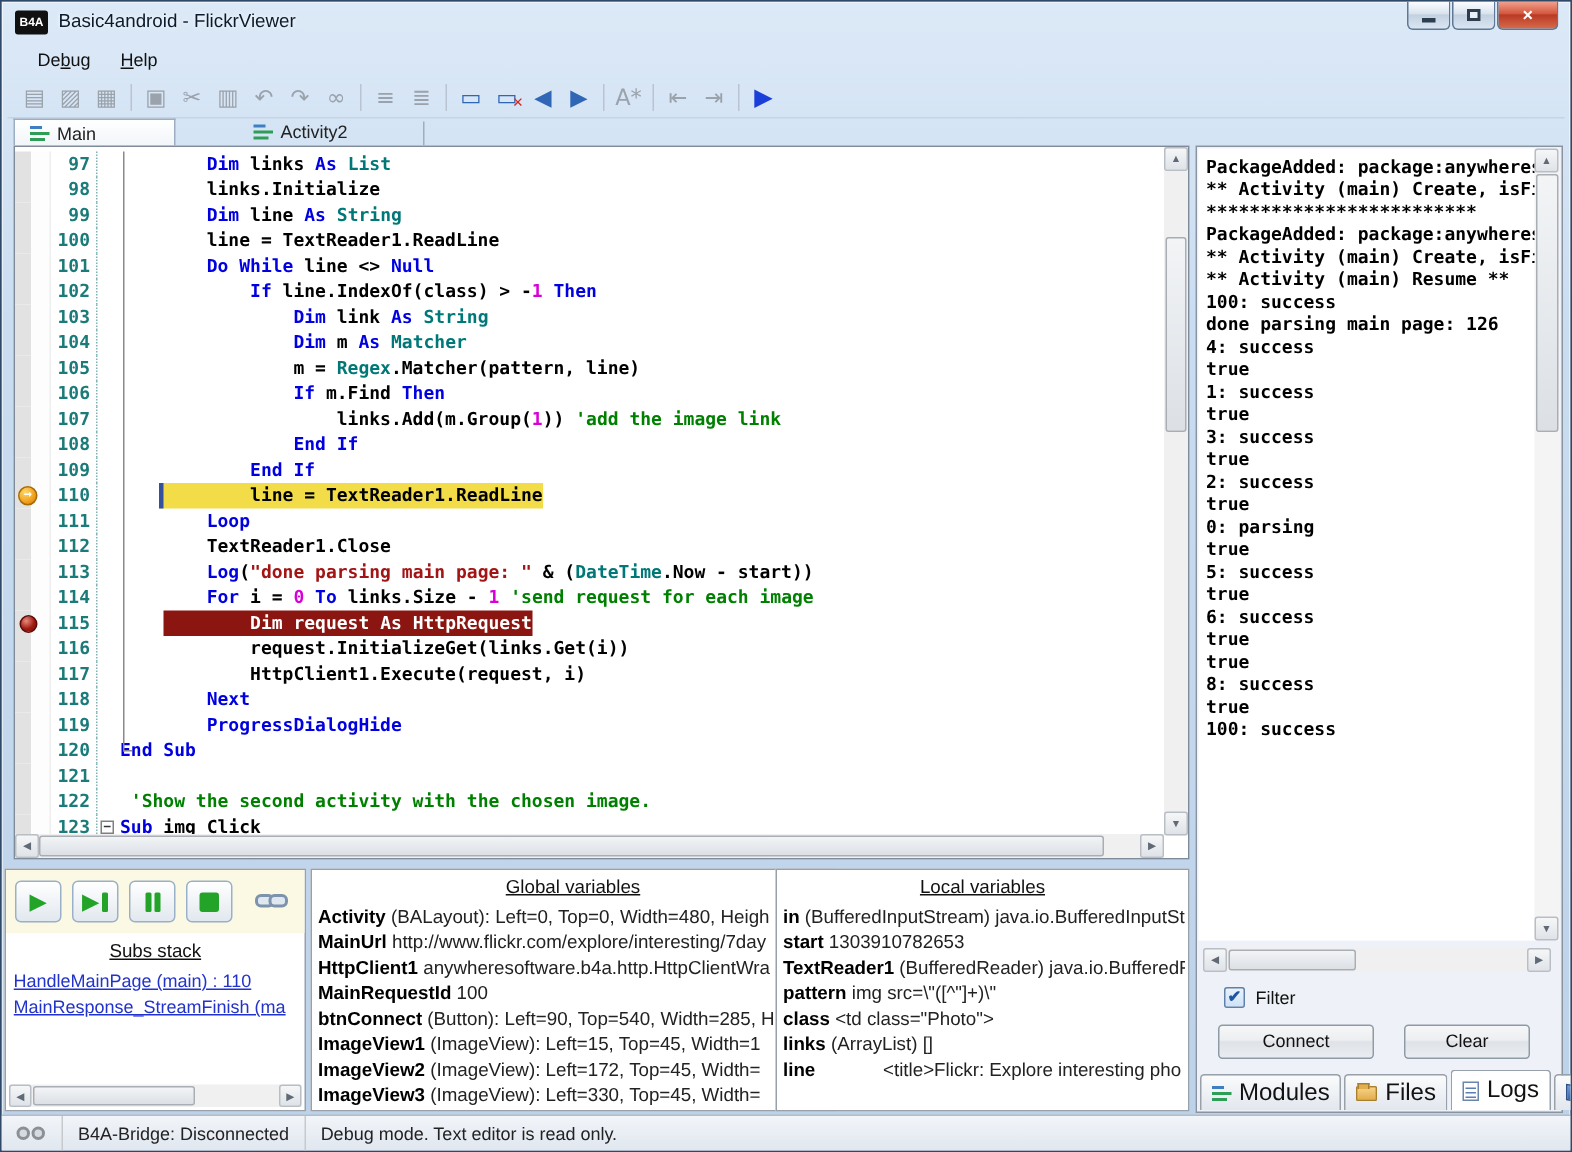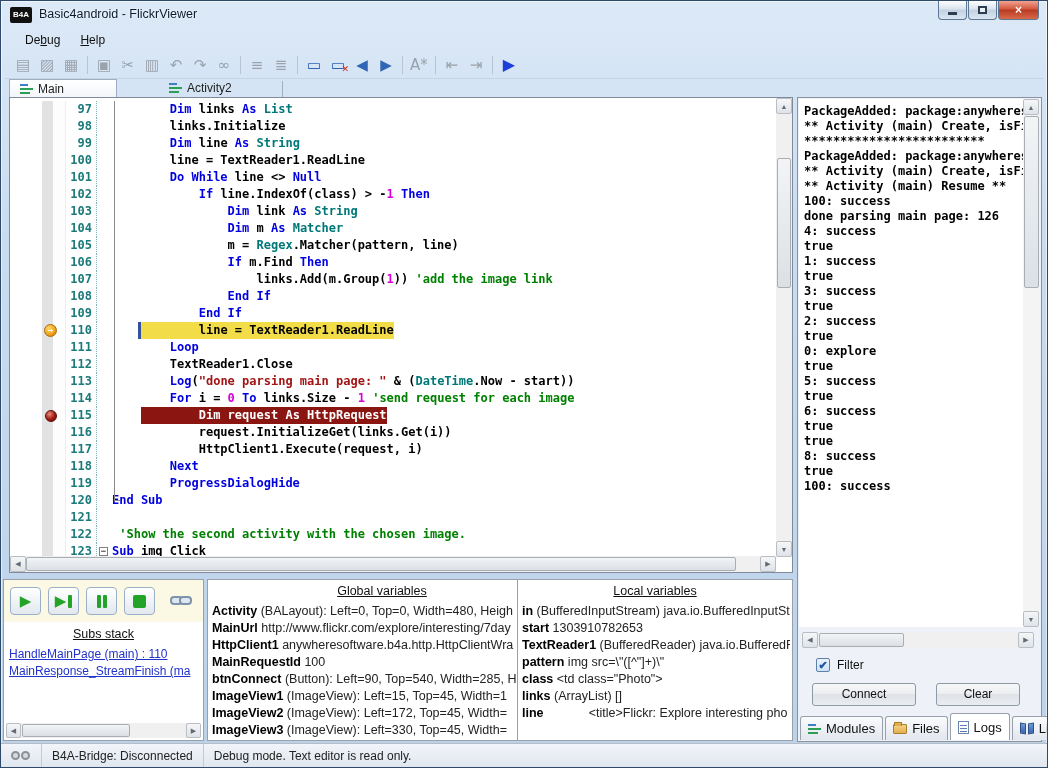--- a/index.html
+++ b/index.html
@@ -42,21 +42,21 @@
   .mtab.plain{margin-left:42px;}
   .mtabsep{width:1px;height:16px;background:#9daec2;margin-left:40px;}
   .mticon{display:inline-block;width:13px;height:10px;position:relative;}
   .mticon i{position:absolute;left:0;right:0;height:2px;}
   .mticon i:nth-child(1){top:0;background:#3f7ec2;width:8px;}
   .mticon i:nth-child(2){top:4px;background:#2e9e57;}
   .mticon i:nth-child(3){top:8px;background:#2e9e57;width:10px;}
   
   .editor{position:absolute;left:8px;top:96px;width:784px;height:476px;background:#fff;border:1px solid #7f8b99;}
   .rows{position:absolute;left:0;top:0;right:16px;bottom:16px;overflow:hidden;padding-top:3px;
-    font-family:"DejaVu Sans Mono",monospace;font-size:12px;font-weight:bold;margin-left:32px;}
+    font-family:"DejaVu Sans Mono",monospace;font-size:12px;font-weight:bold;}
   .cl{height:17px;display:flex;align-items:center;white-space:pre;}
   .gut{width:24px;height:17px;flex:0 0 24px;background:linear-gradient(90deg,#e2e2e2 11px,#fdfdfd 11px);
     border-right:1px solid #eee;position:relative;}
   .num{width:31px;flex:0 0 31px;text-align:right;padding-right:4px;color:var(--linenum);
     border-right:1px dotted #7fb4b4;height:17px;line-height:17px;}
   .fold{width:13px;flex:0 0 13px;height:17px;position:relative;}
   .foldbox{position:absolute;left:2px;top:4px;width:9px;height:9px;border:1px solid #808080;background:#fff;
     font-size:9px;line-height:7px;text-align:center;color:#333;font-family:"Liberation Sans",sans-serif;}
   .code{flex:1;height:17px;line-height:17px;padding-left:2px;}
   .sg-p{color:#000}.sg-k{color:var(--kw)}.sg-t{color:var(--type)}.sg-c{color:var(--comment)}
@@ -93,21 +93,21 @@
   .loghs{left:4px;top:534px;width:232px;height:16px;}
   .filterrow{position:absolute;left:18px;top:560px;display:flex;align-items:center;gap:7px;}
   .cbx{width:14px;height:14px;border:1px solid #5f80a8;background:linear-gradient(180deg,#e9f2fc,#cfe2f6);
     color:#1e56a0;font-size:11px;line-height:13px;text-align:center;font-weight:bold;border-radius:2px;}
   .btnrow{position:absolute;left:0;top:585px;right:0;}
   .w7btn{position:absolute;height:23px;border:1px solid #8e9aa5;border-radius:3px;text-align:center;line-height:21px;
     background:linear-gradient(180deg,#f6f7f8,#eceef1 45%,#dfe2e7 50%,#e9ecf1);font-size:12px;color:#111;}
   .btn-connect{left:14px;width:104px;}
   .btn-clear{left:138px;width:84px;}
   .btabs{position:absolute;left:2px;bottom:1px;right:0;height:27px;display:flex;align-items:flex-end;gap:2px;}
-  .btab{height:24px;display:flex;align-items:center;gap:5px;padding:0 7px;font-size:13px;
+  .btab{height:24px;display:flex;align-items:center;gap:5px;padding:0 7px;font-size:16px;
     background:linear-gradient(180deg,#fafbfc,#e2e7ee);border:1px solid #98a0aa;border-bottom:none;border-radius:3px 3px 0 0;}
   .btab.active{height:27px;background:#fff;text-align:right;}
   .ti{display:inline-block;position:relative;}
   .ti-modules{width:13px;height:10px;}
   .ti-modules i{position:absolute;left:0;right:0;height:2px;}
   .ti-modules i:nth-child(1){top:0;background:#3f7ec2;width:8px;}
   .ti-modules i:nth-child(2){top:4px;background:#2e9e57;}
   .ti-modules i:nth-child(3){top:8px;background:#2e9e57;width:10px;}
   .ti-files{width:14px;height:10px;background:linear-gradient(180deg,#f6d388,#e2ae4e);border:1px solid #a87f2a;border-radius:1px;}
   .ti-files::before{content:"";position:absolute;left:0;top:-3px;width:6px;height:3px;background:#e2ae4e;border:1px solid #a87f2a;border-bottom:none;}
@@ -339,21 +339,21 @@
         <div class="logln">100: success</div>
         <div class="logln">done parsing main page: 126</div>
         <div class="logln">4: success</div>
         <div class="logln">true</div>
         <div class="logln">1: success</div>
         <div class="logln">true</div>
         <div class="logln">3: success</div>
         <div class="logln">true</div>
         <div class="logln">2: success</div>
         <div class="logln">true</div>
-        <div class="logln">0: explore</div>
+        <div class="logln">0: parsing</div>
         <div class="logln">true</div>
         <div class="logln">5: success</div>
         <div class="logln">true</div>
         <div class="logln">6: success</div>
         <div class="logln">true</div>
         <div class="logln">true</div>
         <div class="logln">8: success</div>
         <div class="logln">true</div>
         <div class="logln">100: success</div>
       </div>

